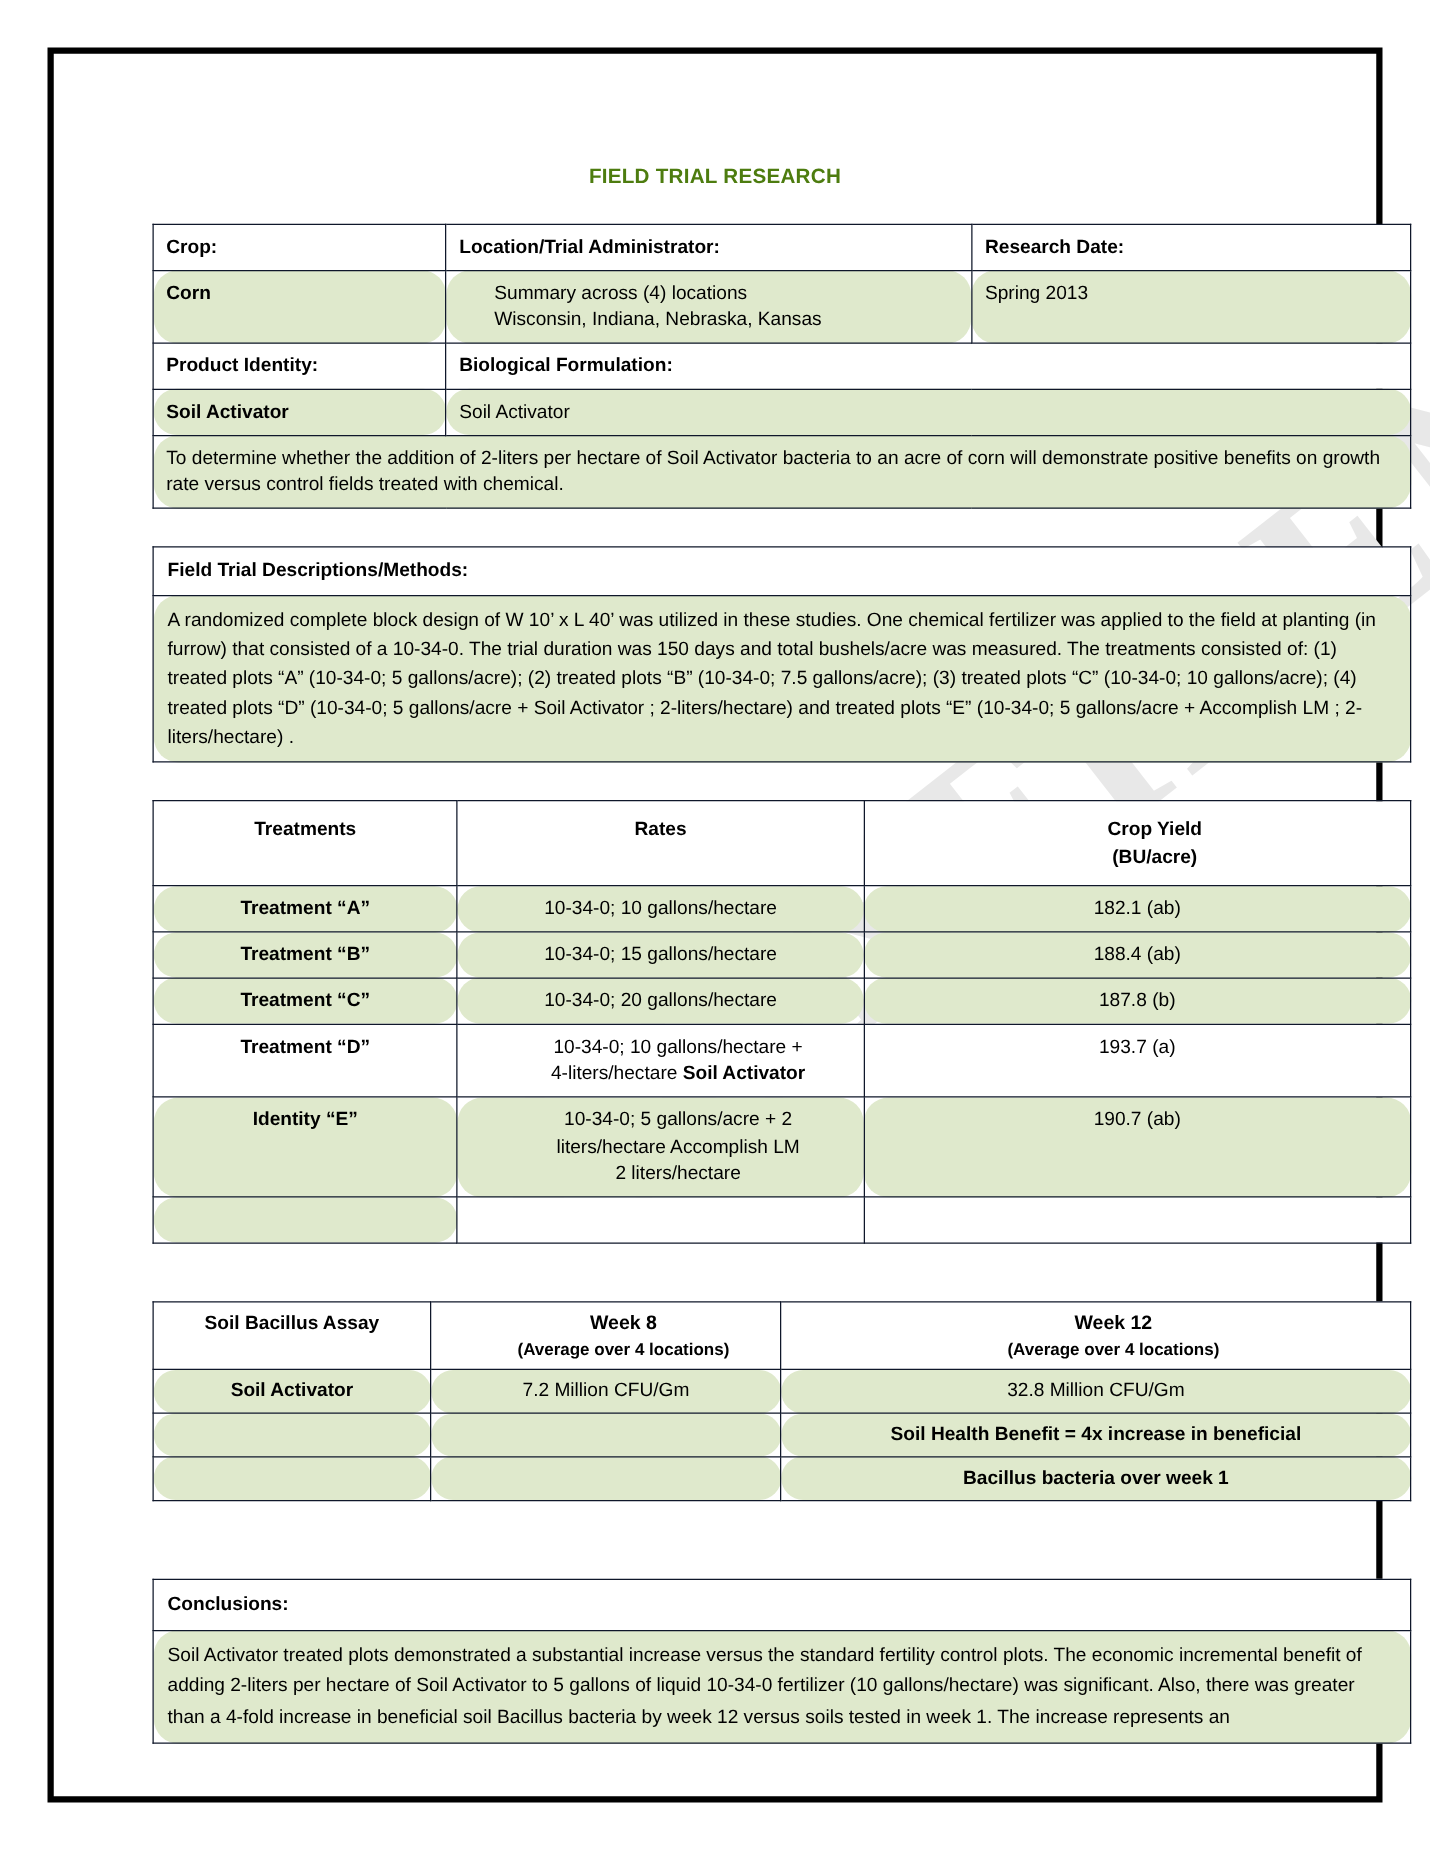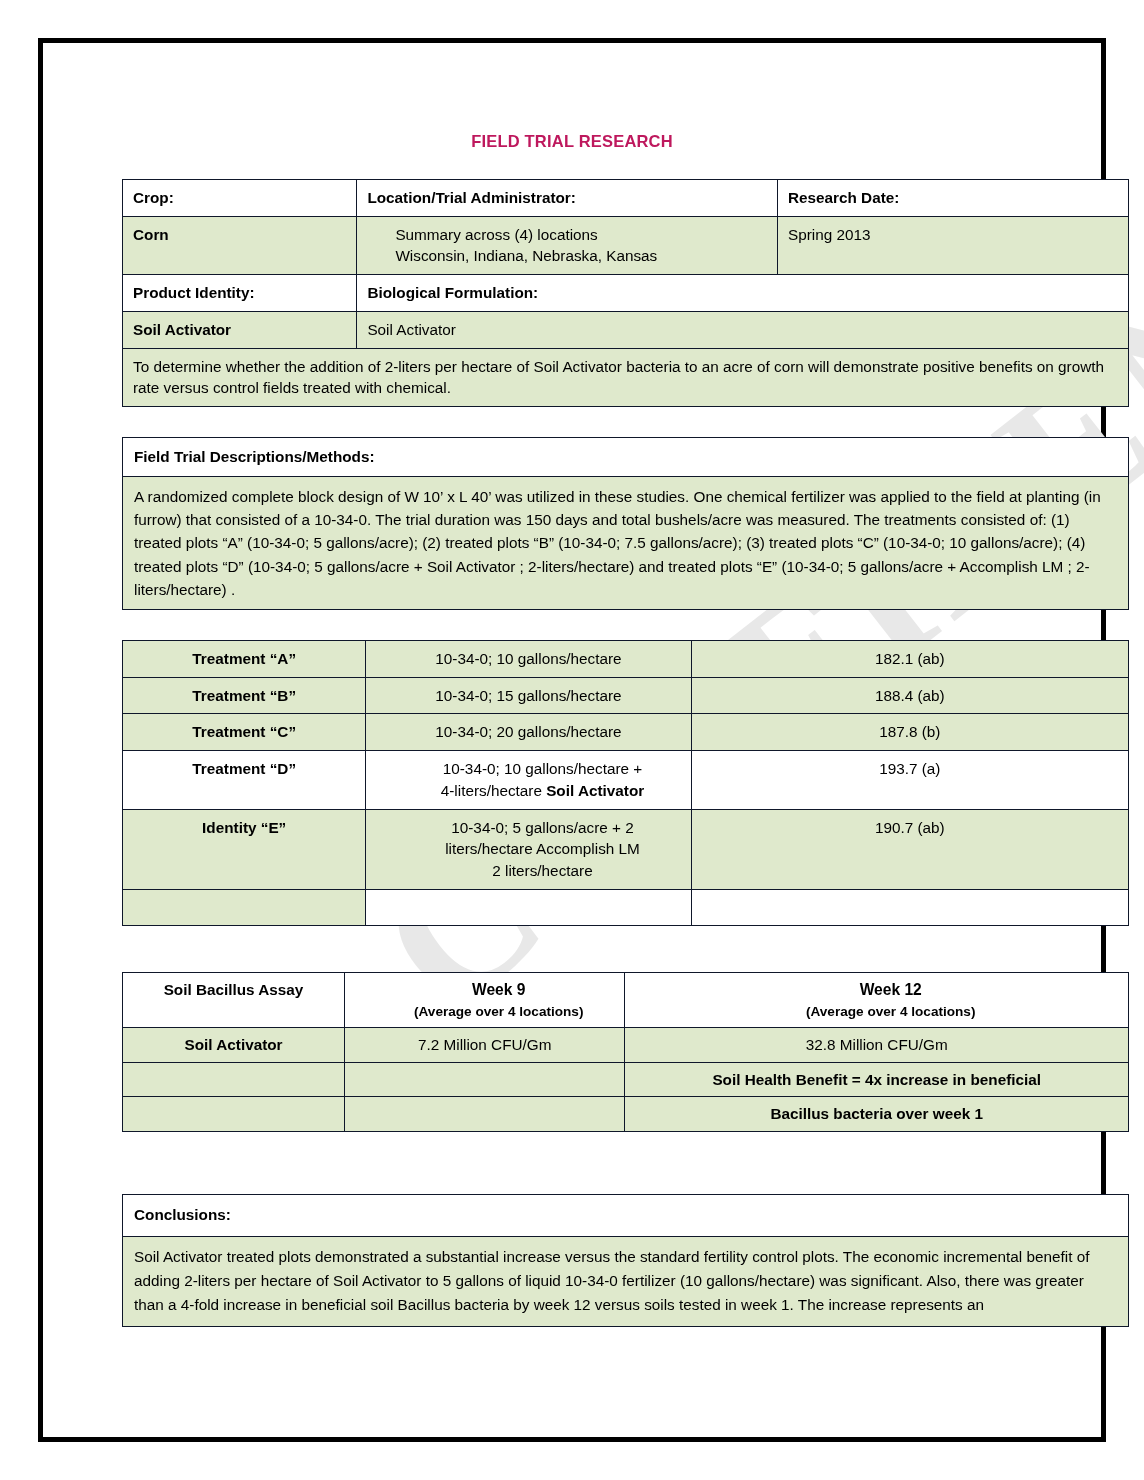--- a/index.html
+++ b/index.html
@@ -47,39 +47,39 @@
     z-index: 1;
     pointer-events: none;
     user-select: none;
   }
   .doc-body { position: relative; z-index: 2; }
 
   .doc-title {
     text-align: center;
     font-size: 16.5px;
     font-weight: bold;
-    color: #be185d;
+    color: #4d7c0f;
     margin-bottom: 28px;
     letter-spacing: .2px;
   }
 
   table {
     border-collapse: collapse;
     width: 1007px;
     table-layout: fixed;
   }
   td {
     border: 1px solid #0f172a;
     padding: 6px 10px;
     font-size: 15.3px;
     color: #000;
     vertical-align: top;
     line-height: 1.42;
   }
-  .green { background: #dfe9cc; }
+  .green { background: #dfe9cc; border-radius: 20px; }
   .white { background: #ffffff; }
   .b { font-weight: bold; }
   .c { text-align: center; }
   .gap-md { height: 30px; }
   .gap-lg { height: 46px; }
 
   .tbl-info td { padding: 7px 10px; }
   .tbl-methods td { padding: 8px 11px; }
   .tbl-methods .body { line-height: 1.52; }
 
@@ -153,20 +153,28 @@
       <div class="gap-md"></div>
 
       <table class="tbl-treat">
         <colgroup>
           <col style="width:217px">
           <col style="width:290px">
           <col style="width:390px">
         </colgroup>
         <tbody>
           <tr>
+            <td class="white hdr">Treatments</td>
+            <td class="white hdr">Rates</td>
+            <td class="white hdr">
+              <span class="nowrap-line">Crop Yield</span>
+              <span class="nowrap-line">(BU/acre)</span>
+            </td>
+          </tr>
+          <tr>
             <td class="green b c">Treatment “A”</td>
             <td class="green c">10-34-0; 10 gallons/hectare</td>
             <td class="green c">182.1 (ab)</td>
           </tr>
           <tr>
             <td class="green b c">Treatment “B”</td>
             <td class="green c">10-34-0; 15 gallons/hectare</td>
             <td class="green c">188.4 (ab)</td>
           </tr>
           <tr>
@@ -204,21 +212,21 @@
       <table class="tbl-assay">
         <colgroup>
           <col style="width:198px">
           <col style="width:250px">
           <col style="width:449px">
         </colgroup>
         <tbody>
           <tr>
             <td class="white b c">Soil Bacillus Assay</td>
             <td class="white c">
-              <span class="nowrap-line b" style="font-size:15.6px">Week 9</span>
+              <span class="nowrap-line b" style="font-size:15.6px">Week 8</span>
               <span class="nowrap-line b" style="font-size:13.6px">(Average over 4 locations)</span>
             </td>
             <td class="white c">
               <span class="nowrap-line b" style="font-size:15.6px">Week 12</span>
               <span class="nowrap-line b" style="font-size:13.6px">(Average over 4 locations)</span>
             </td>
           </tr>
           <tr>
             <td class="green b c">Soil Activator</td>
             <td class="green c">7.2 Million CFU/Gm</td>

